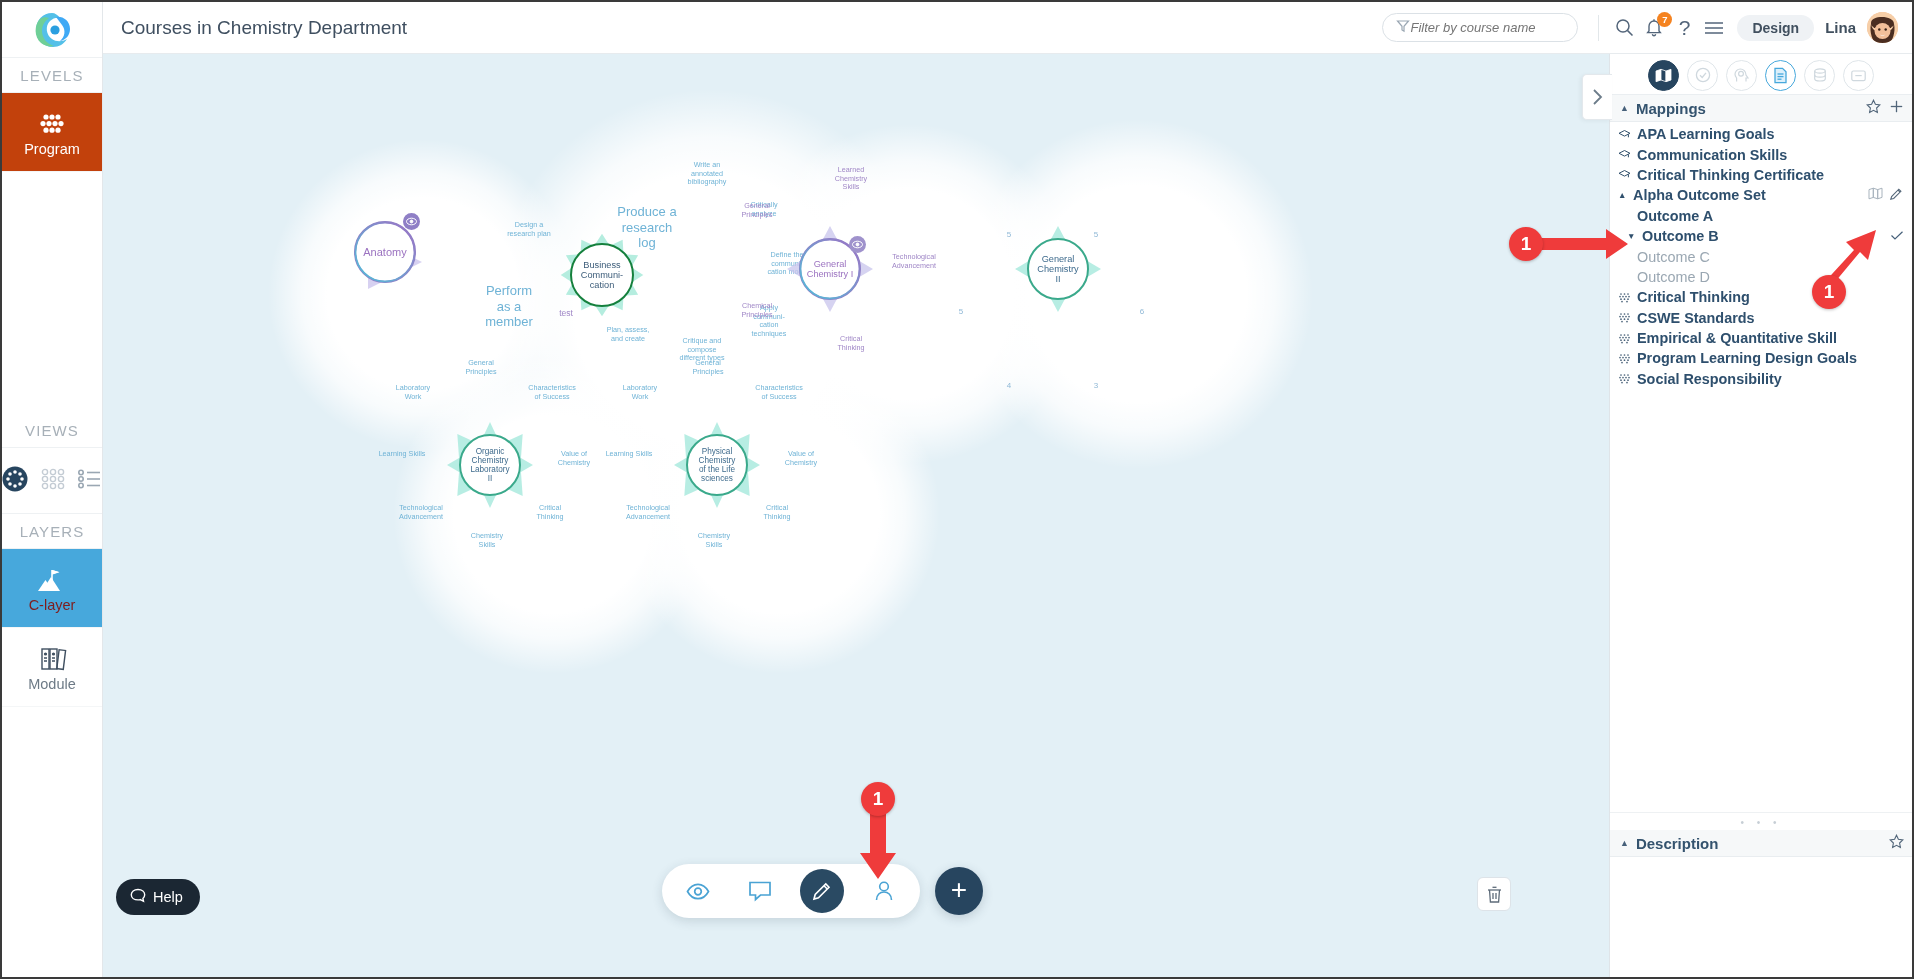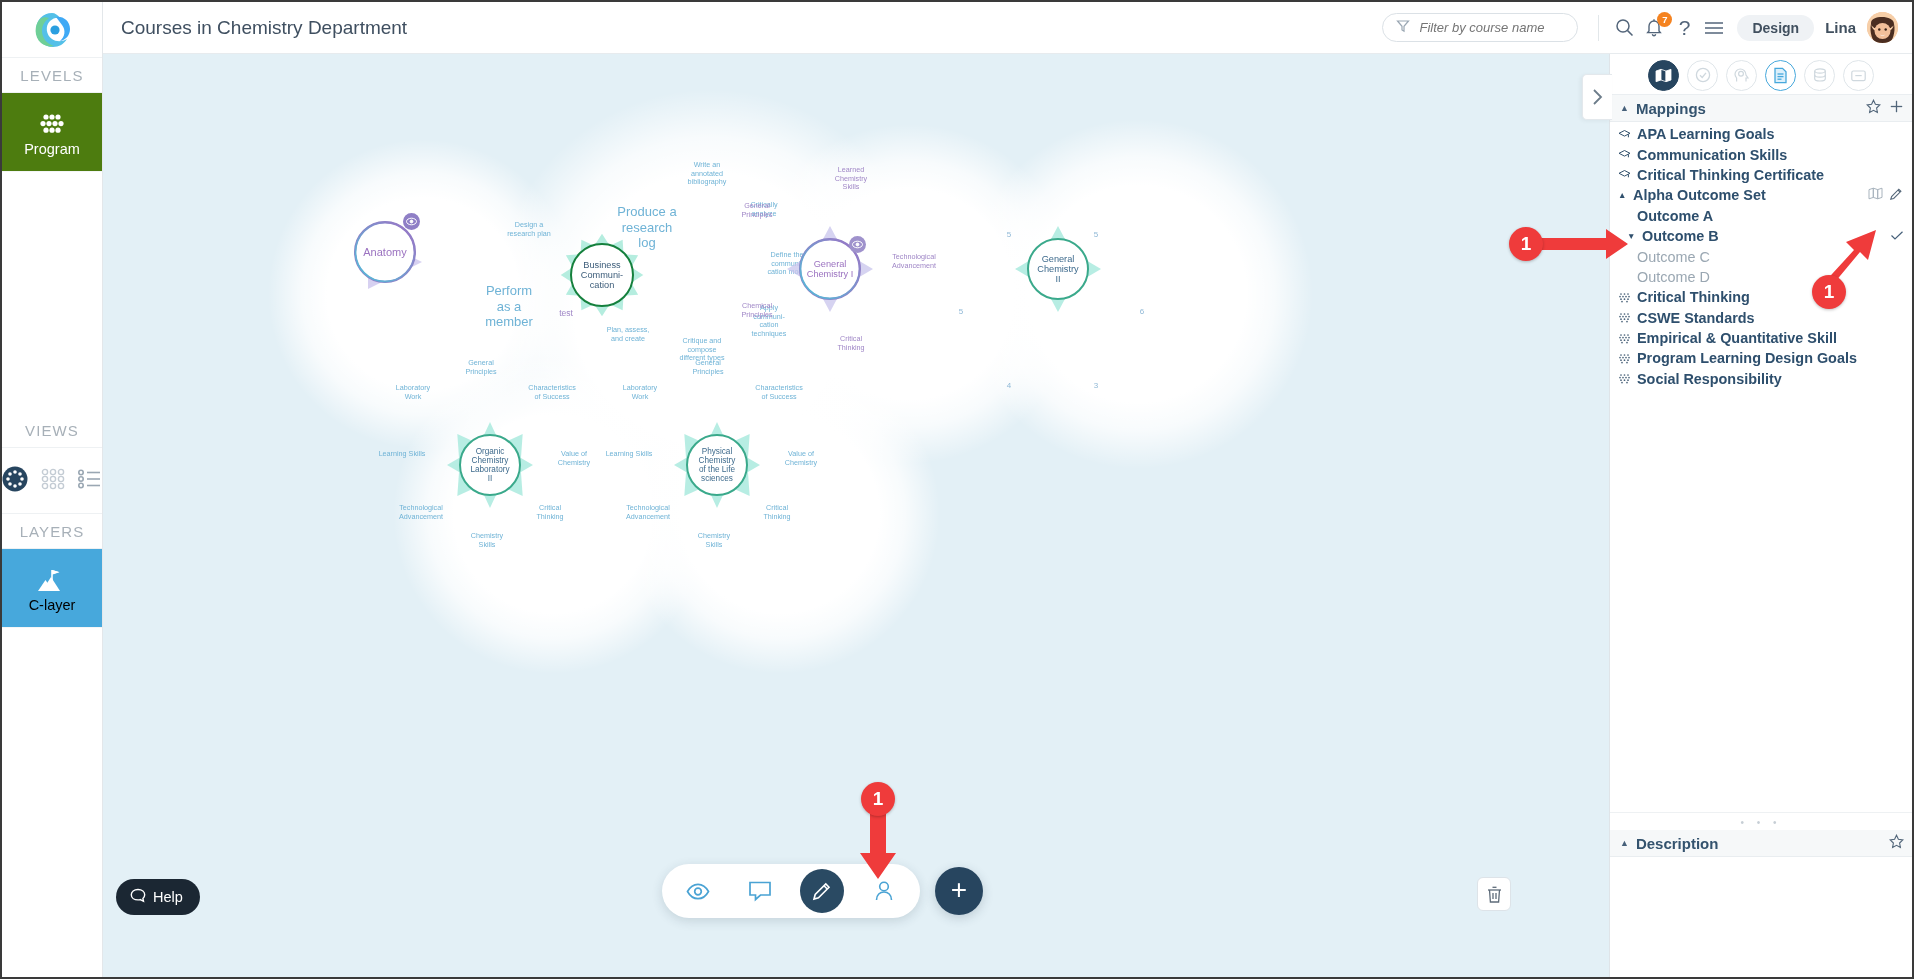--- a/index.html
+++ b/index.html
@@ -34,42 +34,42 @@
     text-align: center; padding: 9px 0 8px; border-bottom: 1px solid #eef1f3;
     font-weight: 400;
   }
   .rail-item {
     height: 79px; display: flex; flex-direction: column;
     align-items: center; justify-content: center; gap: 4px;
     color: #6d7a86; font-size: 14.5px; cursor: pointer;
     border-bottom: 1px solid #f4f6f7;
   }
   .rail-item .ri-ico { height: 30px; display:flex; align-items:flex-end; }
-  .rail-item.active { background: #4d7c0f; color: #fff; }
-  .rail-item.active.blue { background: #47a8dc; color: #000000; }
+  .rail-item.active { background: #c2410c; color: #fff; }
+  .rail-item.active.blue { background: #47a8dc; color: #7f1d1d; }
   .rail-views {
     height: 66px; display:flex; align-items:center; justify-content:center; gap: 13px;
     border-bottom: 1px solid #eef1f3;
   }
 
   
   #topbar {
     position: absolute; left: 101px; top: 0; right: 0; height: 52px;
     background: #fff; display: flex; align-items: center;
     border-bottom: 1px solid #e7ebee; z-index: 35;
   }
   #page-title {
     font-size: 19px; color: #3f4f60; margin-left: 18px; white-space: nowrap;
   }
   #topbar-right {
     margin-left: auto; display: flex; align-items: center; gap: 0px;
     padding-right: 14px;
   }
   .filter-box {
-    display: flex; align-items: center; gap: 9px;
+    display: flex; align-items: center; 
     width: 196px; height: 29px; border: 1px solid #dbe1e6;
     border-radius: 16px; padding: 0 13px; margin-right: 18px;
   }
   .filter-box input {
     border: 0; outline: 0; font-size: 13px; font-style: italic;
     color: #8d98a3; width: 100%; font-family: "Liberation Sans", sans-serif;
     background: transparent;
   }
   .tb-div { width:1px; height:26px; background:#e2e7ea; margin: 0 10px 0 2px; }
   .tb-ico { width: 30px; height: 30px; display:flex; align-items:center; justify-content:center; cursor:pointer; position: relative; color:#5c6b7a; }
@@ -305,20 +305,34 @@
       <span class="ri-ico">
         <svg width="34" height="27" viewBox="0 0 34 27" fill="#fff">
           <path d="M17 4 L17 13 M17 4 L24 6 L17 8.5 Z"></path>
           <path d="M17 4 L17 14" stroke="#fff" stroke-width="1.6"></path>
           <path d="M17.5 4 L24.5 6.2 L17.5 8.6 Z" fill="#fff"></path>
           <path d="M16 11 L25 25 H7 Z" fill="#fff"></path>
           <path d="M3 25 L10.5 14 L16 22 L13 25 Z" fill="#fff"></path>
         </svg>
       </span>
       <span>C-layer</span>
+    </div>
+    <div class="rail-item">
+      <span class="ri-ico">
+        <svg width="32" height="27" viewBox="0 0 32 27" fill="none" stroke="#3f4f60" stroke-width="1.4">
+          <rect x="6" y="4" width="7" height="20"></rect>
+          <rect x="14" y="4" width="7" height="20"></rect>
+          <rect x="22" y="5" width="6.5" height="19" transform="rotate(7 25 14)"></rect>
+          <circle cx="9.5" cy="9" r="0.9" fill="#3f4f60"></circle>
+            <circle cx="17.5" cy="9" r="0.9" fill="#3f4f60"></circle>
+          <path d="M8 13 H11 M16 13 H19"></path>
+          <path d="M8 16 H11 M16 16 H19"></path>
+        </svg>
+      </span>
+      <span>Module</span>
     </div>
   </div>
 
   <div id="topbar">
     <div id="page-title">Courses in Chemistry Department</div>
     <div id="topbar-right">
       <div class="filter-box">
         <span>
           <svg width="14" height="14" viewBox="0 0 14 14" fill="none" stroke="#9aa7b3" stroke-width="1.2">
             <path d="M1.5 2 H12.5 L8 7.3 V12.2 L6 11 V7.3 Z"></path>

